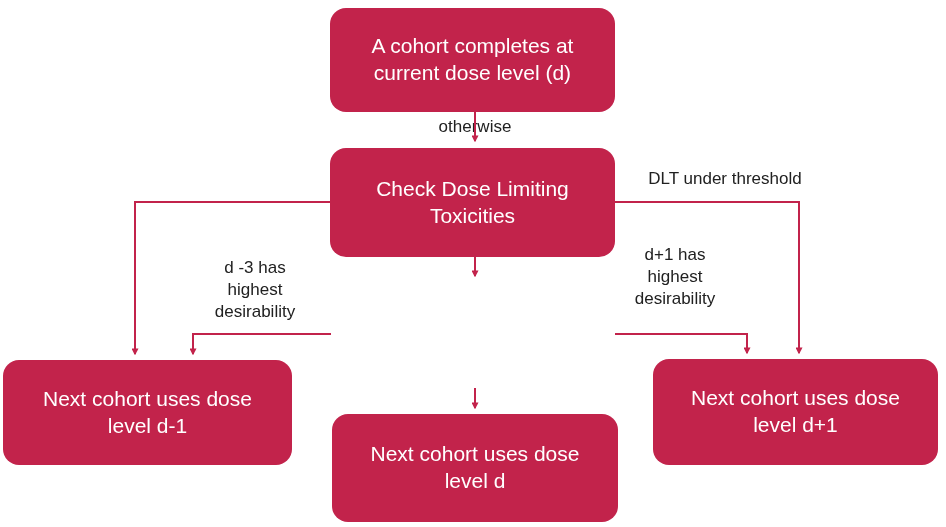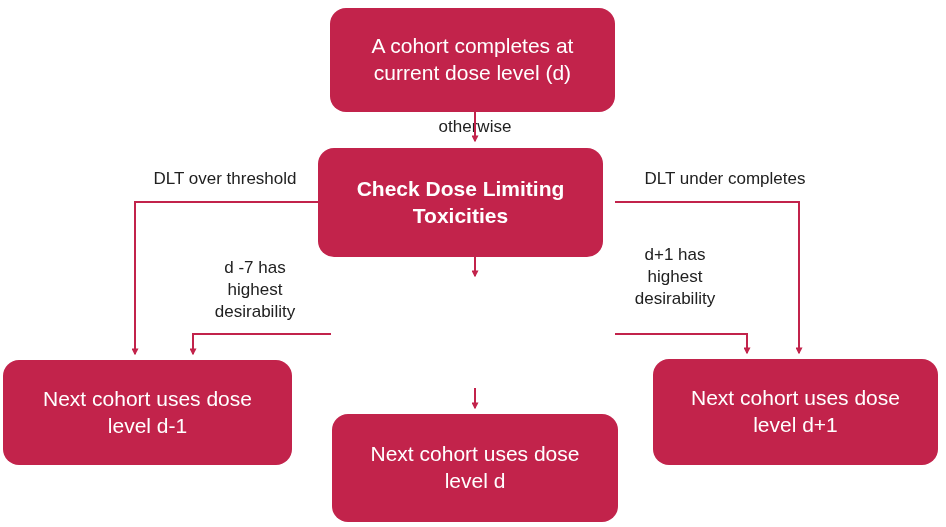--- a/index.html
+++ b/index.html
@@ -45,21 +45,21 @@
     position: absolute;
     left: 0;
     top: 0;
     width: 946px;
     height: 527px;
     z-index: 3;
     pointer-events: none;
   }
   
   #node-start  { left: 330px; top:   8px; width: 285px; height: 104px; }
-  #node-check  { left: 318px; top: 148px; width: 285px; height: 109px; font-weight: bold; }
+  #node-check  { left: 330px; top: 148px; width: 285px; height: 109px; }
   #node-calc   { left: 331px; top: 283px; width: 284px; height: 105px; }
   #node-dminus { left:   3px; top: 360px; width: 289px; height: 105px; }
   #node-dsame  { left: 332px; top: 414px; width: 286px; height: 108px; }
   #node-dplus  { left: 653px; top: 359px; width: 285px; height: 106px; }
   
   #label-otherwise { left: 395px; top: 116px; width: 160px; }
   #label-over      { left: 125px; top: 168px; width: 200px; }
   #label-under     { left: 625px; top: 168px; width: 200px; }
   #label-dminus    { left: 185px; top: 257px; width: 140px; }
   #label-dplus     { left: 605px; top: 244px; width: 140px; text-align: center; }
@@ -75,23 +75,22 @@
   <div class="node" id="node-check">Check Dose Limiting
 Toxicities</div>
   <div class="node" id="node-dminus">Next cohort uses dose
 level d-1</div>
   <div class="node" id="node-dsame">Next cohort uses dose
 level d</div>
   <div class="node" id="node-dplus">Next cohort uses dose
 level d+1</div>
 
   <div class="edge-label" id="label-otherwise">otherwise</div>
-  <div class="edge-label" id="label-over">DLT over threshold</div>
-  <div class="edge-label" id="label-under">DLT under completes</div>
-  <div class="edge-label" id="label-dminus">d -7 has
+  <div class="edge-label" id="label-under">DLT under threshold</div>
+  <div class="edge-label" id="label-dminus">d -3 has
 highest
 desirability</div>
   <div class="edge-label" id="label-dplus">d+1 has
 highest
 desirability</div>
 
   <svg class="connector-layer" width="946" height="527" viewBox="0 0 946 527" xmlns="http://www.w3.org/2000/svg">
     <defs>
       <marker id="arrowhead" markerWidth="7" markerHeight="7" refX="8" refY="5" viewBox="0 0 10 10" orient="auto" markerUnits="userSpaceOnUse">
         <path d="M0,0 L10,5 L0,10 z" fill="#c2234b"></path>

